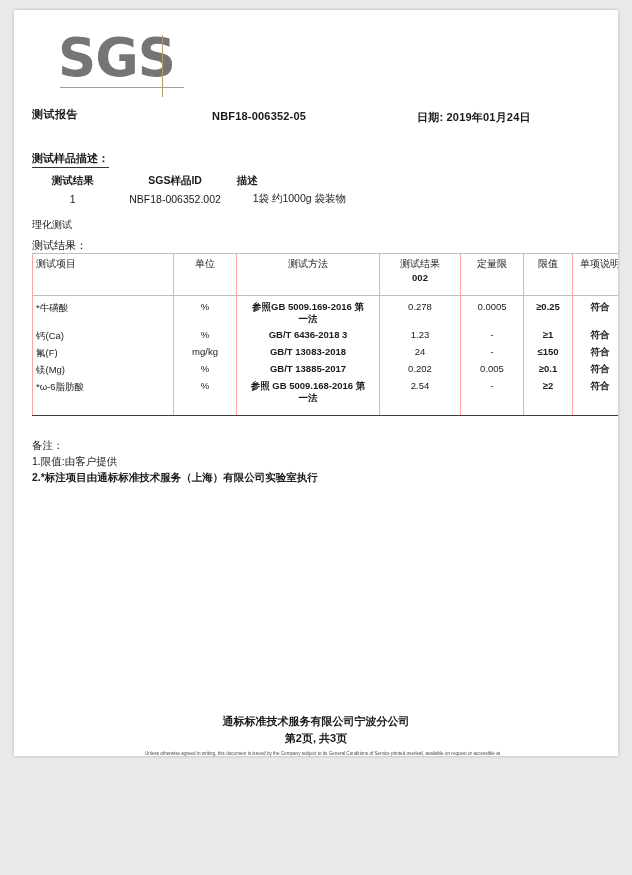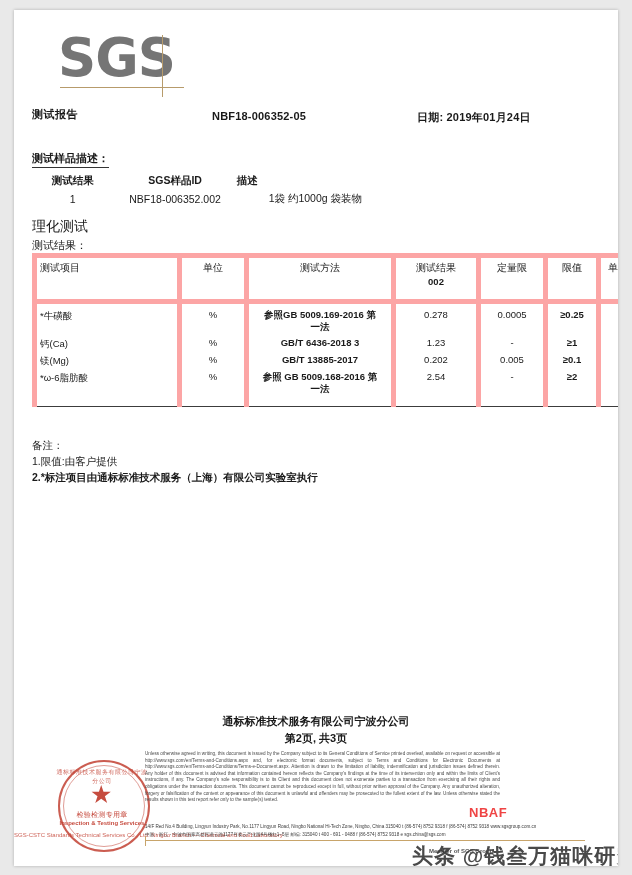--- a/index.html
+++ b/index.html
@@ -12,21 +12,21 @@
     height: 875px;
     overflow: hidden;
     font-family: "Liberation Sans", "DejaVu Sans", sans-serif;
     color: #1a1a1a;
   }
   #page {
     position: absolute;
     left: 14px;
     top: 10px;
     width: 604px;
-    height: 856px;
+    height: 746px;
     background: #ffffff;
     box-shadow: 0 0 3px rgba(0,0,0,0.25);
     overflow: hidden;
   }
   .inner {
     position: absolute;
     left: 0; top: 0;
     width: 604px;
     height: 856px;
   }
@@ -118,29 +118,29 @@
     text-align: center;
     white-space: nowrap;
   }
   #sample-table td {
     padding: 0;
     text-align: center;
     white-space: nowrap;
   }
   #sample-table .c-no { width: 78px; }
   #sample-table .c-id { width: 118px; }
-  #sample-table .c-desc { width: 120px; text-align: right; }
+  #sample-table .c-desc { width: 120px; text-align: center; }
   #sample-table th.c-desc { text-align: left; }
 
   
   #pc-heading {
     position: absolute;
     left: 18px;
     top: 208px;
-    font-size: 14px;
+    font-size: 10px;
   }
   #results-heading {
     position: absolute;
     left: 18px;
     top: 228px;
     font-size: 11px;
     font-weight: normal;
   }
 
   
@@ -148,21 +148,21 @@
     position: absolute;
     left: 18px;
     top: 243px;
     width: 546px;
     border-collapse: collapse;
     font-size: 9.5px;
     table-layout: fixed;
   }
   #results-table th,
   #results-table td {
-    border: 5px solid #fca5a5;
+    border: 1px solid #fca5a5;
     padding: 2px 3px;
     vertical-align: top;
   }
   #results-table thead th {
     height: 36px;
     text-align: center;
     font-weight: normal;
     font-size: 10px;
     vertical-align: top;
     padding-top: 3px;
@@ -427,20 +427,29 @@
           <tr>
             <td class="col-item item-cell">钙(Ca)</td>
             <td class="col-unit ctr">%</td>
             <td class="col-method meth">GB/T 6436-2018 3</td>
             <td class="col-result ctr">1.23</td>
             <td class="col-lod ctr">-</td>
             <td class="col-limit ctr bold">≥1</td>
             <td class="col-note ctr bold">符合</td>
           </tr>
           <tr>
+            <td class="col-item item-cell">氟(F)</td>
+            <td class="col-unit ctr">mg/kg</td>
+            <td class="col-method meth">GB/T 13083-2018</td>
+            <td class="col-result ctr">24</td>
+            <td class="col-lod ctr">-</td>
+            <td class="col-limit ctr bold">≤150</td>
+            <td class="col-note ctr bold">符合</td>
+          </tr>
+          <tr>
             <td class="col-item item-cell">镁(Mg)</td>
             <td class="col-unit ctr">%</td>
             <td class="col-method meth">GB/T 13885-2017</td>
             <td class="col-result ctr">0.202</td>
             <td class="col-lod ctr">0.005</td>
             <td class="col-limit ctr bold">≥0.1</td>
             <td class="col-note ctr bold">符合</td>
           </tr>
           <tr>
             <td class="col-item item-cell">*ω-6脂肪酸</td>

